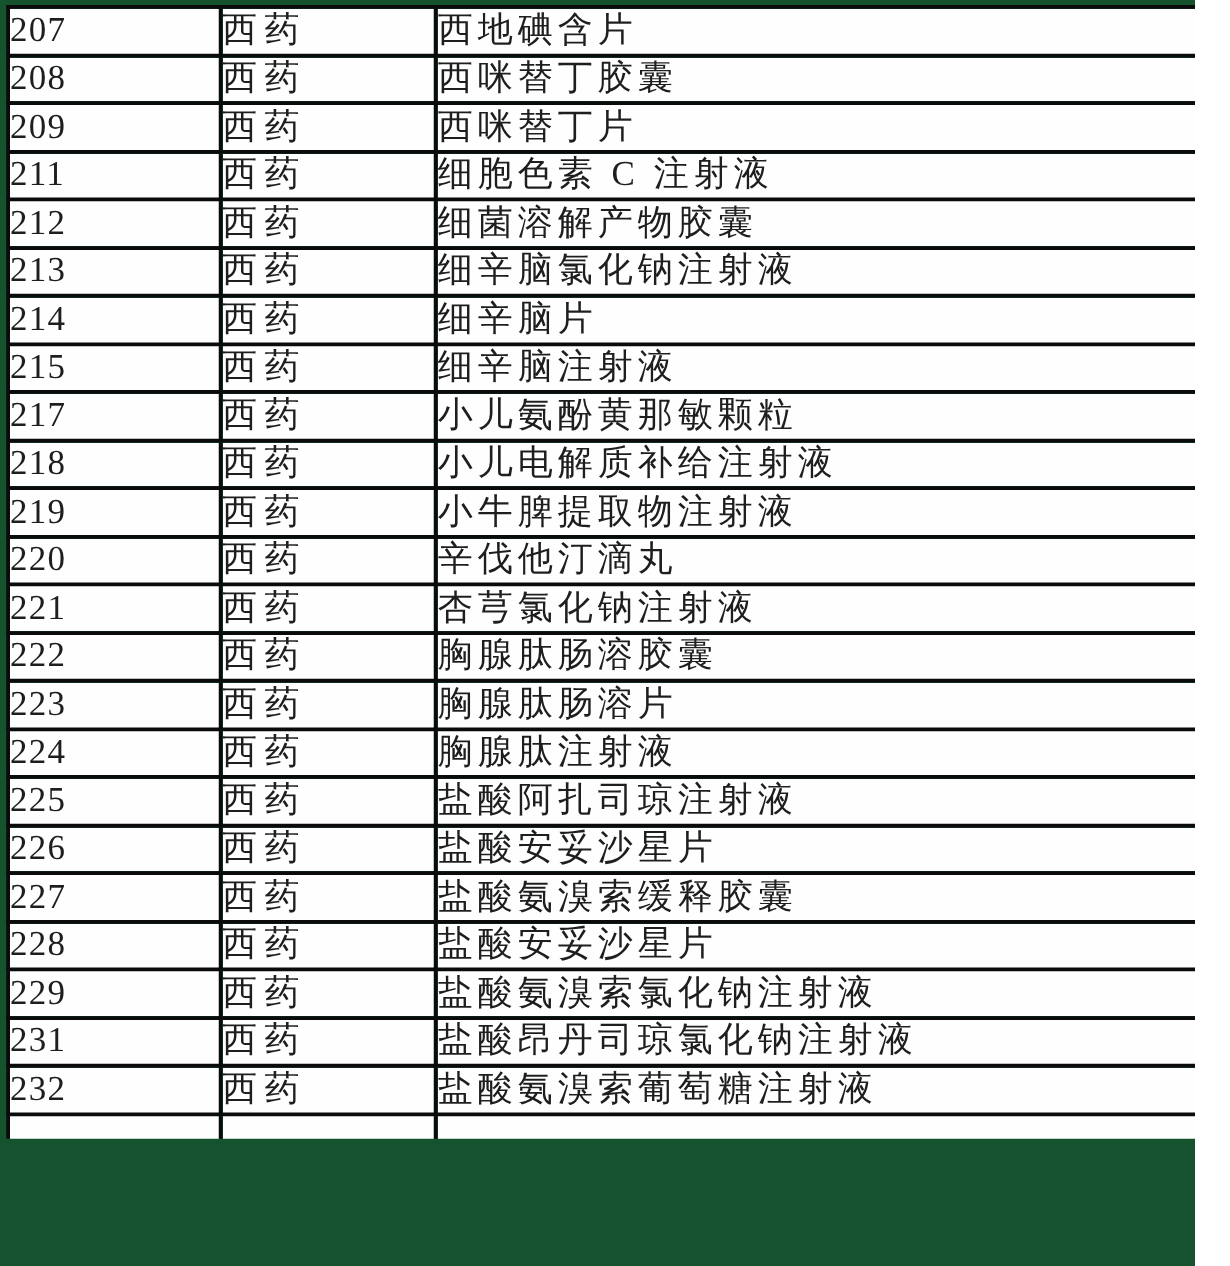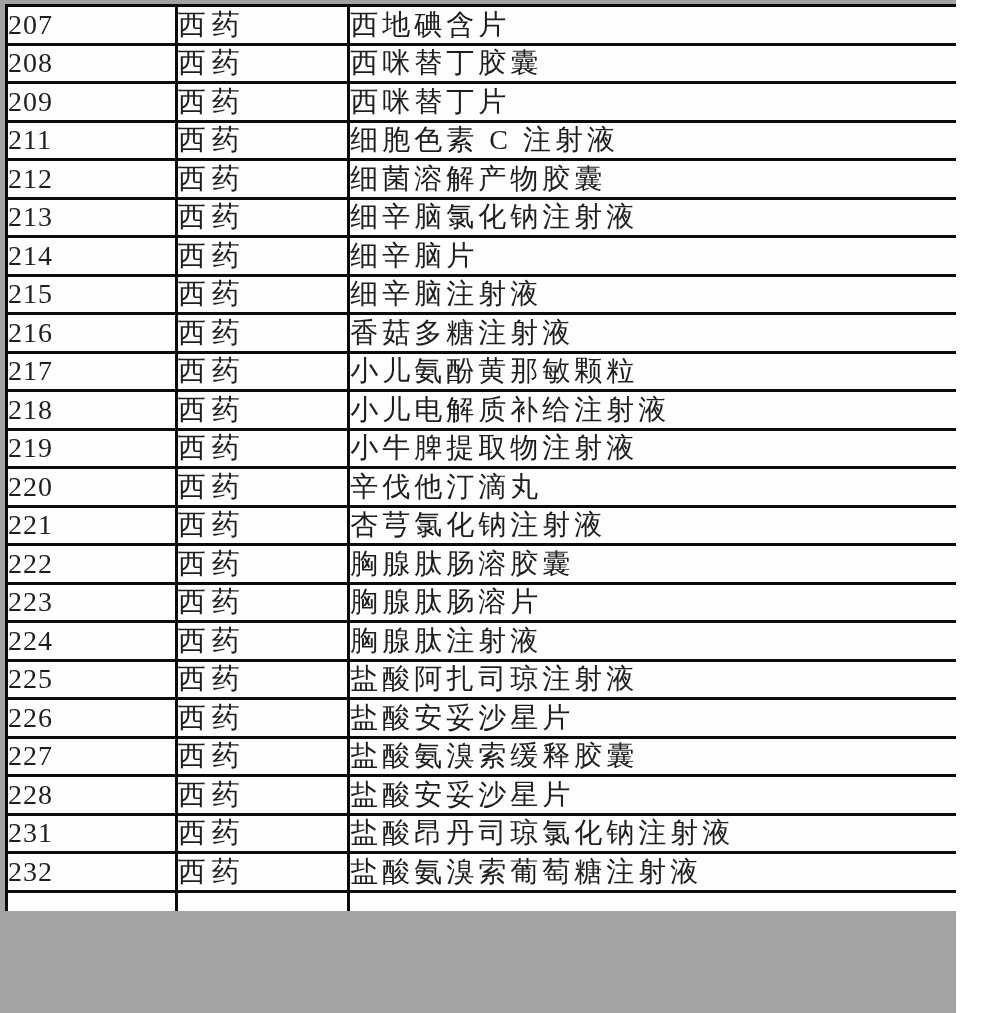--- a/index.html
+++ b/index.html
@@ -4,21 +4,21 @@
 <style>
   html, body {
     margin: 0;
     padding: 0;
     background: #ffffff;
   }
   .page {
     position: relative;
     width: 956px;
     height: 1013px;
-    background: #a3a3a3;
+    background: #14532d;
     overflow: hidden;
     font-family: "Liberation Serif", "DejaVu Serif", serif;
   }
   table.drug-table {
     position: absolute;
     left: 5px;
     top: 4px;
     width: 972px;
     border-collapse: collapse;
     table-layout: fixed;
@@ -95,25 +95,20 @@
           <td class="col-no">214</td>
           <td class="col-category">西药</td>
           <td class="col-name">细辛脑片</td>
         </tr>
         <tr>
           <td class="col-no">215</td>
           <td class="col-category">西药</td>
           <td class="col-name">细辛脑注射液</td>
         </tr>
         <tr>
-          <td class="col-no">216</td>
-          <td class="col-category">西药</td>
-          <td class="col-name">香菇多糖注射液</td>
-        </tr>
-        <tr>
           <td class="col-no">217</td>
           <td class="col-category">西药</td>
           <td class="col-name">小儿氨酚黄那敏颗粒</td>
         </tr>
         <tr>
           <td class="col-no">218</td>
           <td class="col-category">西药</td>
           <td class="col-name">小儿电解质补给注射液</td>
         </tr>
         <tr>
@@ -160,20 +155,25 @@
           <td class="col-no">227</td>
           <td class="col-category">西药</td>
           <td class="col-name">盐酸氨溴索缓释胶囊</td>
         </tr>
         <tr>
           <td class="col-no">228</td>
           <td class="col-category">西药</td>
           <td class="col-name">盐酸安妥沙星片</td>
         </tr>
         <tr>
+          <td class="col-no">229</td>
+          <td class="col-category">西药</td>
+          <td class="col-name">盐酸氨溴索氯化钠注射液</td>
+        </tr>
+        <tr>
           <td class="col-no">231</td>
           <td class="col-category">西药</td>
           <td class="col-name">盐酸昂丹司琼氯化钠注射液</td>
         </tr>
         <tr>
           <td class="col-no">232</td>
           <td class="col-category">西药</td>
           <td class="col-name">盐酸氨溴索葡萄糖注射液</td>
         </tr>
         <tr class="partial-row">

